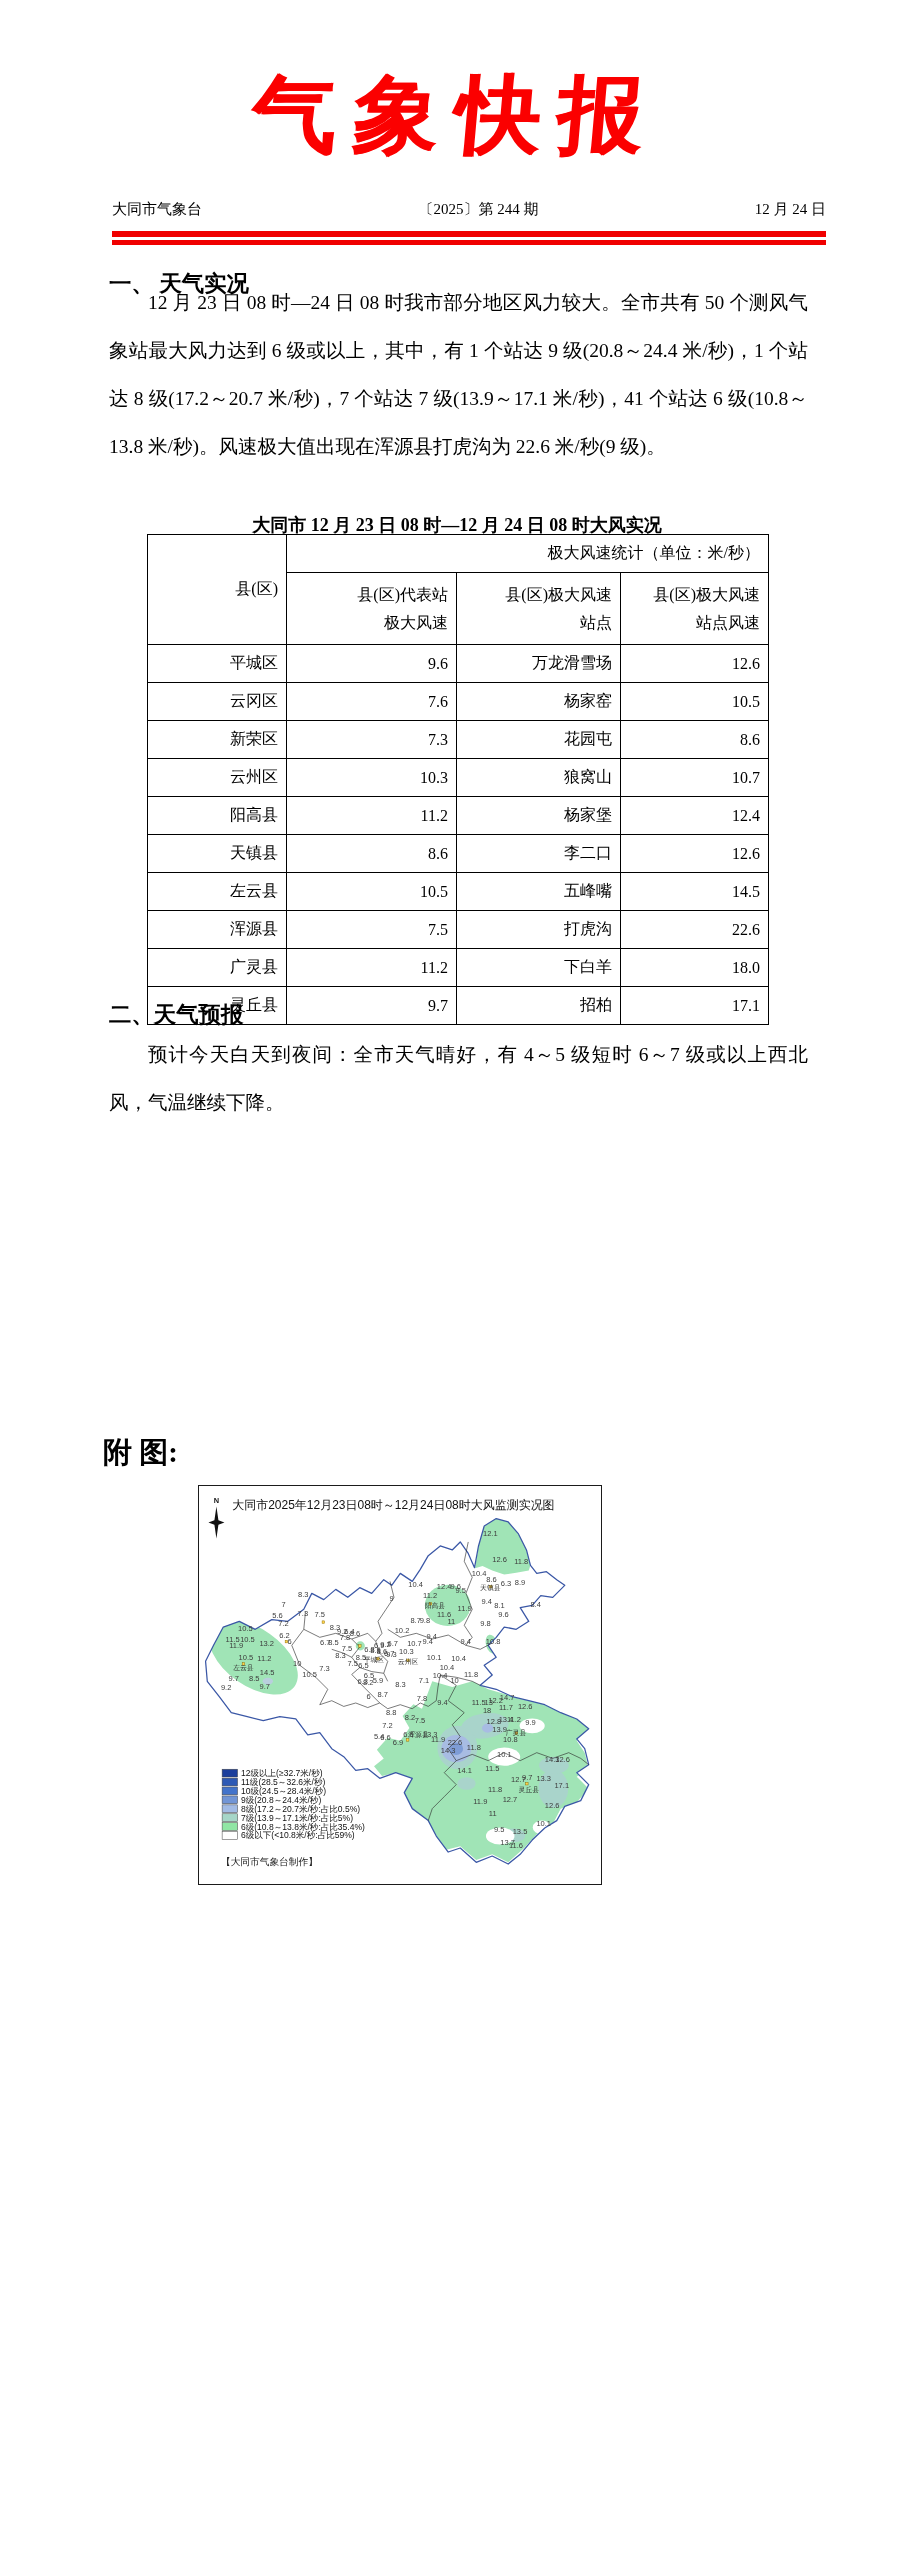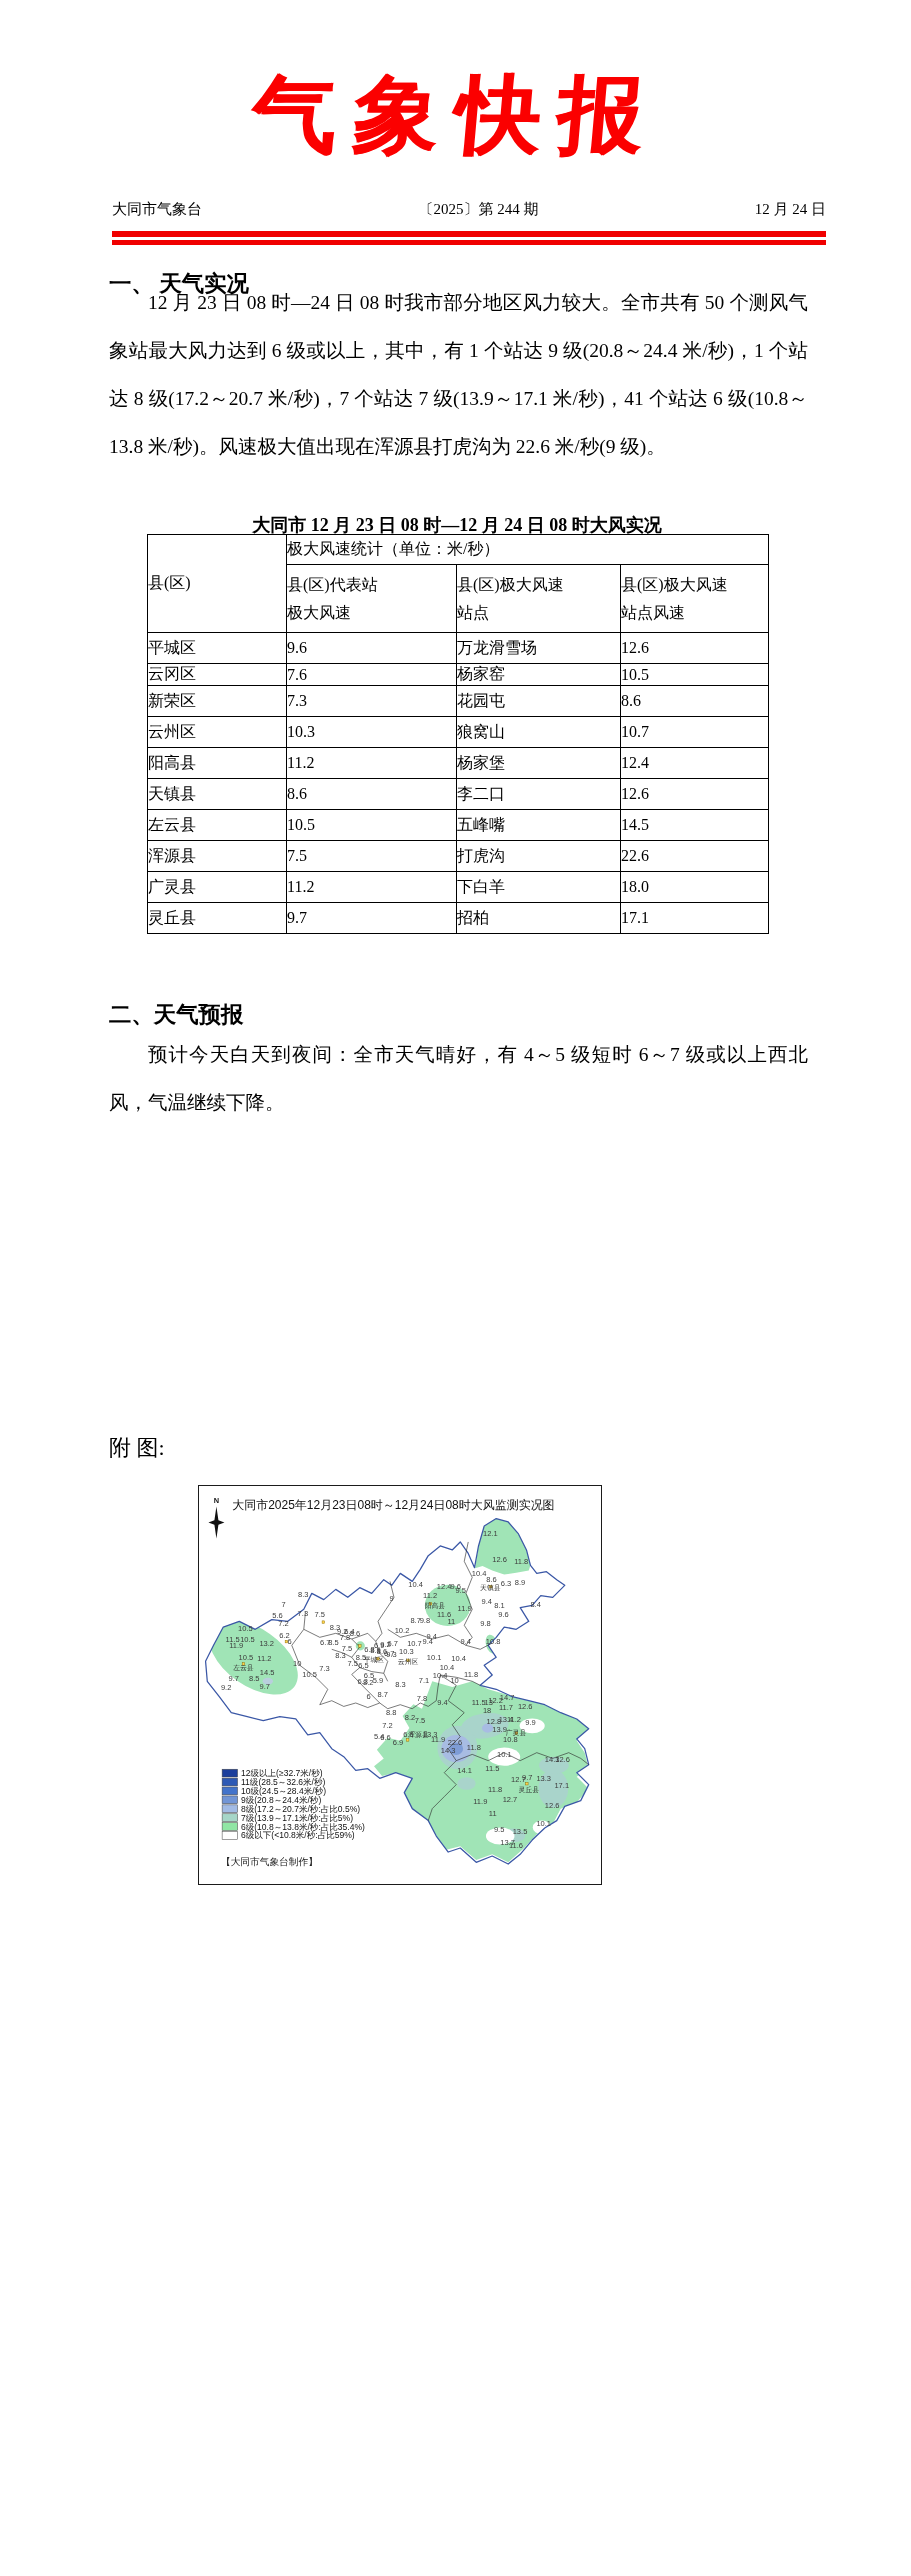--- a/index.html
+++ b/index.html
@@ -15,24 +15,24 @@
   .red-rule{position:absolute;left:112px;width:714px;background:#f00000;}
   .rule1{top:231px;height:5.7px;}
   .rule2{top:240px;height:4.6px;}
   .sec-h{position:absolute;left:109px;font-size:22.4px;font-weight:bold;}
   .para{position:absolute;left:109px;width:699px;font-size:19.5px;line-height:48px;
     text-align:justify;text-indent:39px;}
   .tbl-title{position:absolute;top:513px;left:147px;width:620px;text-align:center;
     font-size:18px;font-weight:bold;}
   table.wind{position:absolute;top:534px;left:147px;border-collapse:collapse;
     table-layout:fixed;font-size:16px;}
-  table.wind th,table.wind td{border:1.1px solid #000;text-align:left;vertical-align:middle;
-    font-weight:normal;padding:0;}
+  table.wind th,table.wind td{border:1.1px solid #000;text-align:right;vertical-align:middle;
+    font-weight:normal;padding:8px;}
   table.wind .sub{white-space:pre-line;line-height:27.6px;}
-  .figure-label{position:absolute;top:1433px;left:109px;font-size:22px;font-weight:normal;}
+  .figure-label{position:absolute;top:1433px;left:103px;font-size:29px;font-weight:bold;}
   #map-box{position:absolute;top:1485px;left:198px;width:404px;height:400px;
     border:1.1px solid #1b1b1b;background:#fff;box-sizing:border-box;}
   #map-svg{display:block;width:100%;height:100%;font-family:"Liberation Sans","DejaVu Sans",sans-serif;}
 </style>
 </head>
 <body>
 
 <div id="page">
 
   <div class="doc-title">气象快报</div>

